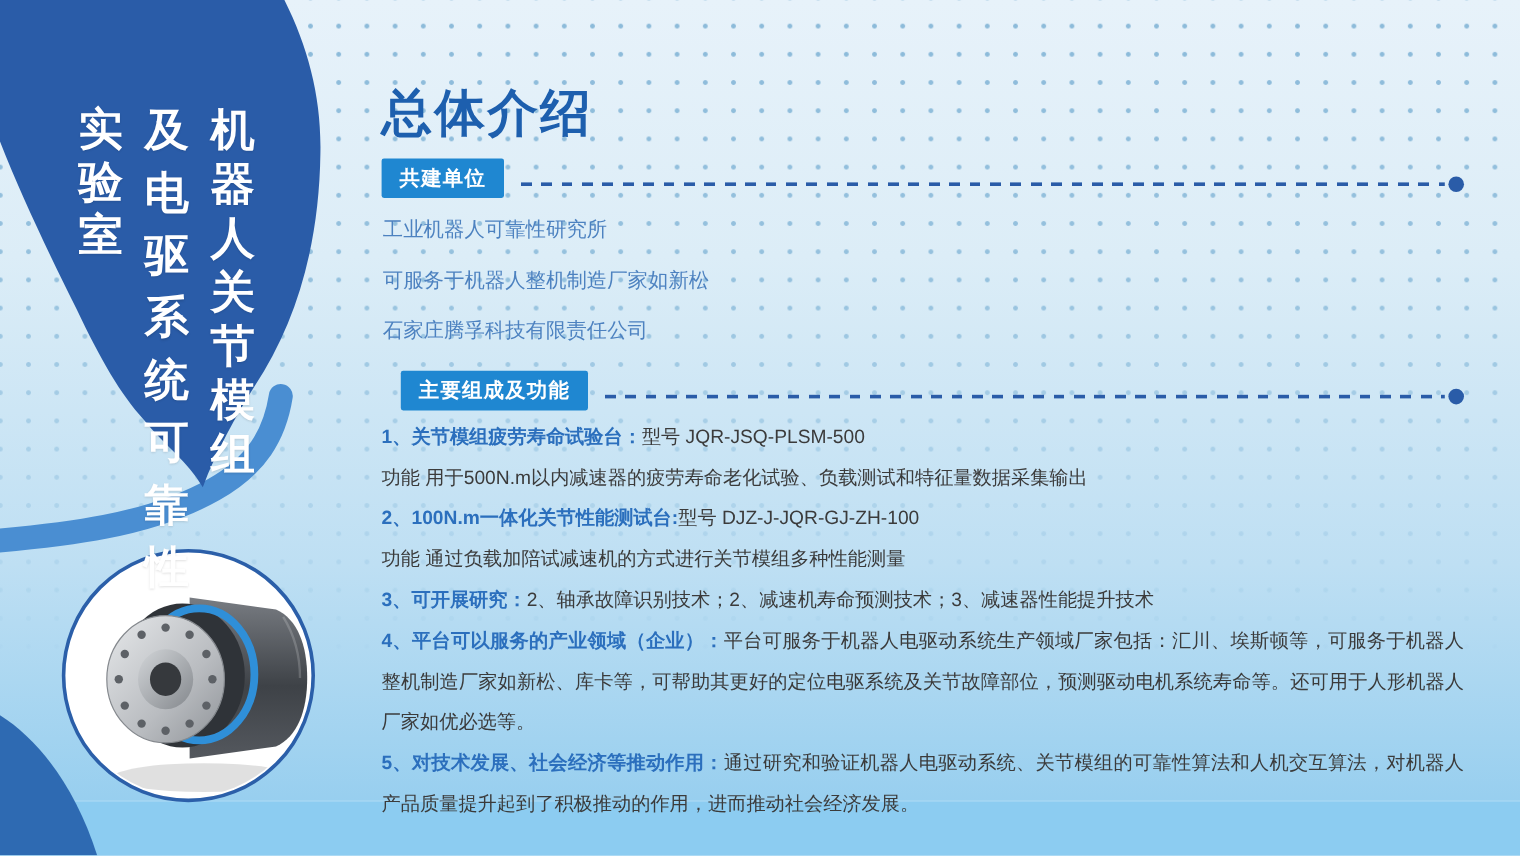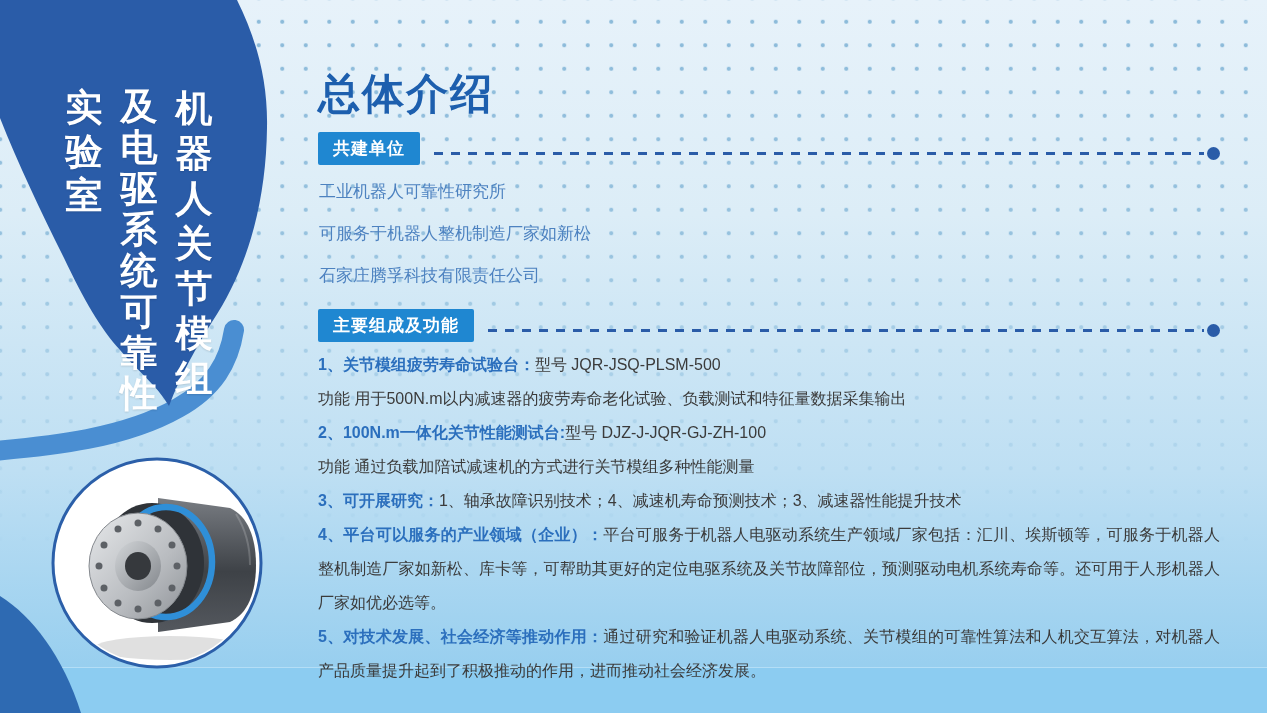--- a/index.html
+++ b/index.html
@@ -21,30 +21,30 @@
     background:#8cccf1;border-top:1px solid rgba(255,255,255,.35);
   }
   svg.decor{position:absolute;left:0;top:0;}
   
   .v-col{
     position:absolute;top:86px;width:44px;text-align:center;
     color:#ffffff;font-weight:800;font-size:37px;word-break:break-all;
     text-shadow:0 1px 2px rgba(0,0,0,.12);
   }
   .v-col.right{left:172px;line-height:45px;}
-  .v-col.middle{left:117px;line-height:41px;}
+  .v-col.middle{left:117px;line-height:52px;font-family:Liberation Mono, monospace;}
   .v-col.left{left:62px;line-height:44px;}
   
   .content{position:absolute;left:318px;top:72px;width:902px;}
   .page-title{
     margin:0;font-size:42px;line-height:44px;font-weight:800;
     color:#1d5fae;letter-spacing:2px;
   }
   .section-header{display:flex;align-items:center;margin-top:16px;}
-  .section-header.second{margin-top:12px;}
+  .section-header.second{margin-top:12px;margin-left:16px;}
   .badge{
     background:#1f87d1;color:#fff;font-weight:700;font-size:17px;
     padding:5px 15px;letter-spacing:1px;border-radius:2px;flex:none;
   }
   .dash-line{
     flex:1;height:3px;margin-left:14px;margin-top:10px;
     background:repeating-linear-gradient(90deg,#2a5ca8 0 9px,transparent 9px 17px);
   }
   .dash-dot{
     width:13px;height:13px;border-radius:50%;background:#2a5ca8;
@@ -159,21 +159,21 @@
     <p class="body-line">
       <span class="lead"></span><span>功能 用于500N.m以内减速器的疲劳寿命老化试验、负载测试和特征量数据采集输出</span>
     </p>
     <p class="body-line">
       <span class="lead">2、100N.m一体化关节性能测试台:</span><span>型号 DJZ-J-JQR-GJ-ZH-100</span>
     </p>
     <p class="body-line">
       <span class="lead"></span><span>功能 通过负载加陪试减速机的方式进行关节模组多种性能测量</span>
     </p>
     <p class="body-line">
-      <span class="lead">3、可开展研究：</span><span>1、轴承故障识别技术；4、减速机寿命预测技术；3、减速器性能提升技术</span>
+      <span class="lead">3、可开展研究：</span><span>2、轴承故障识别技术；2、减速机寿命预测技术；3、减速器性能提升技术</span>
     </p>
     <p class="body-line">
       <span class="lead">4、平台可以服务的产业领域（企业）：</span><span>平台可服务于机器人电驱动系统生产领域厂家包括：汇川、埃斯顿等，可服务于机器人整机制造厂家如新松、库卡等，可帮助其更好的定位电驱系统及关节故障部位，预测驱动电机系统寿命等。还可用于人形机器人厂家如优必选等。</span>
     </p>
     <p class="body-line">
       <span class="lead">5、对技术发展、社会经济等推动作用：</span><span>通过研究和验证机器人电驱动系统、关节模组的可靠性算法和人机交互算法，对机器人产品质量提升起到了积极推动的作用，进而推动社会经济发展。</span>
     </p>
   </div>
 </div>
 

